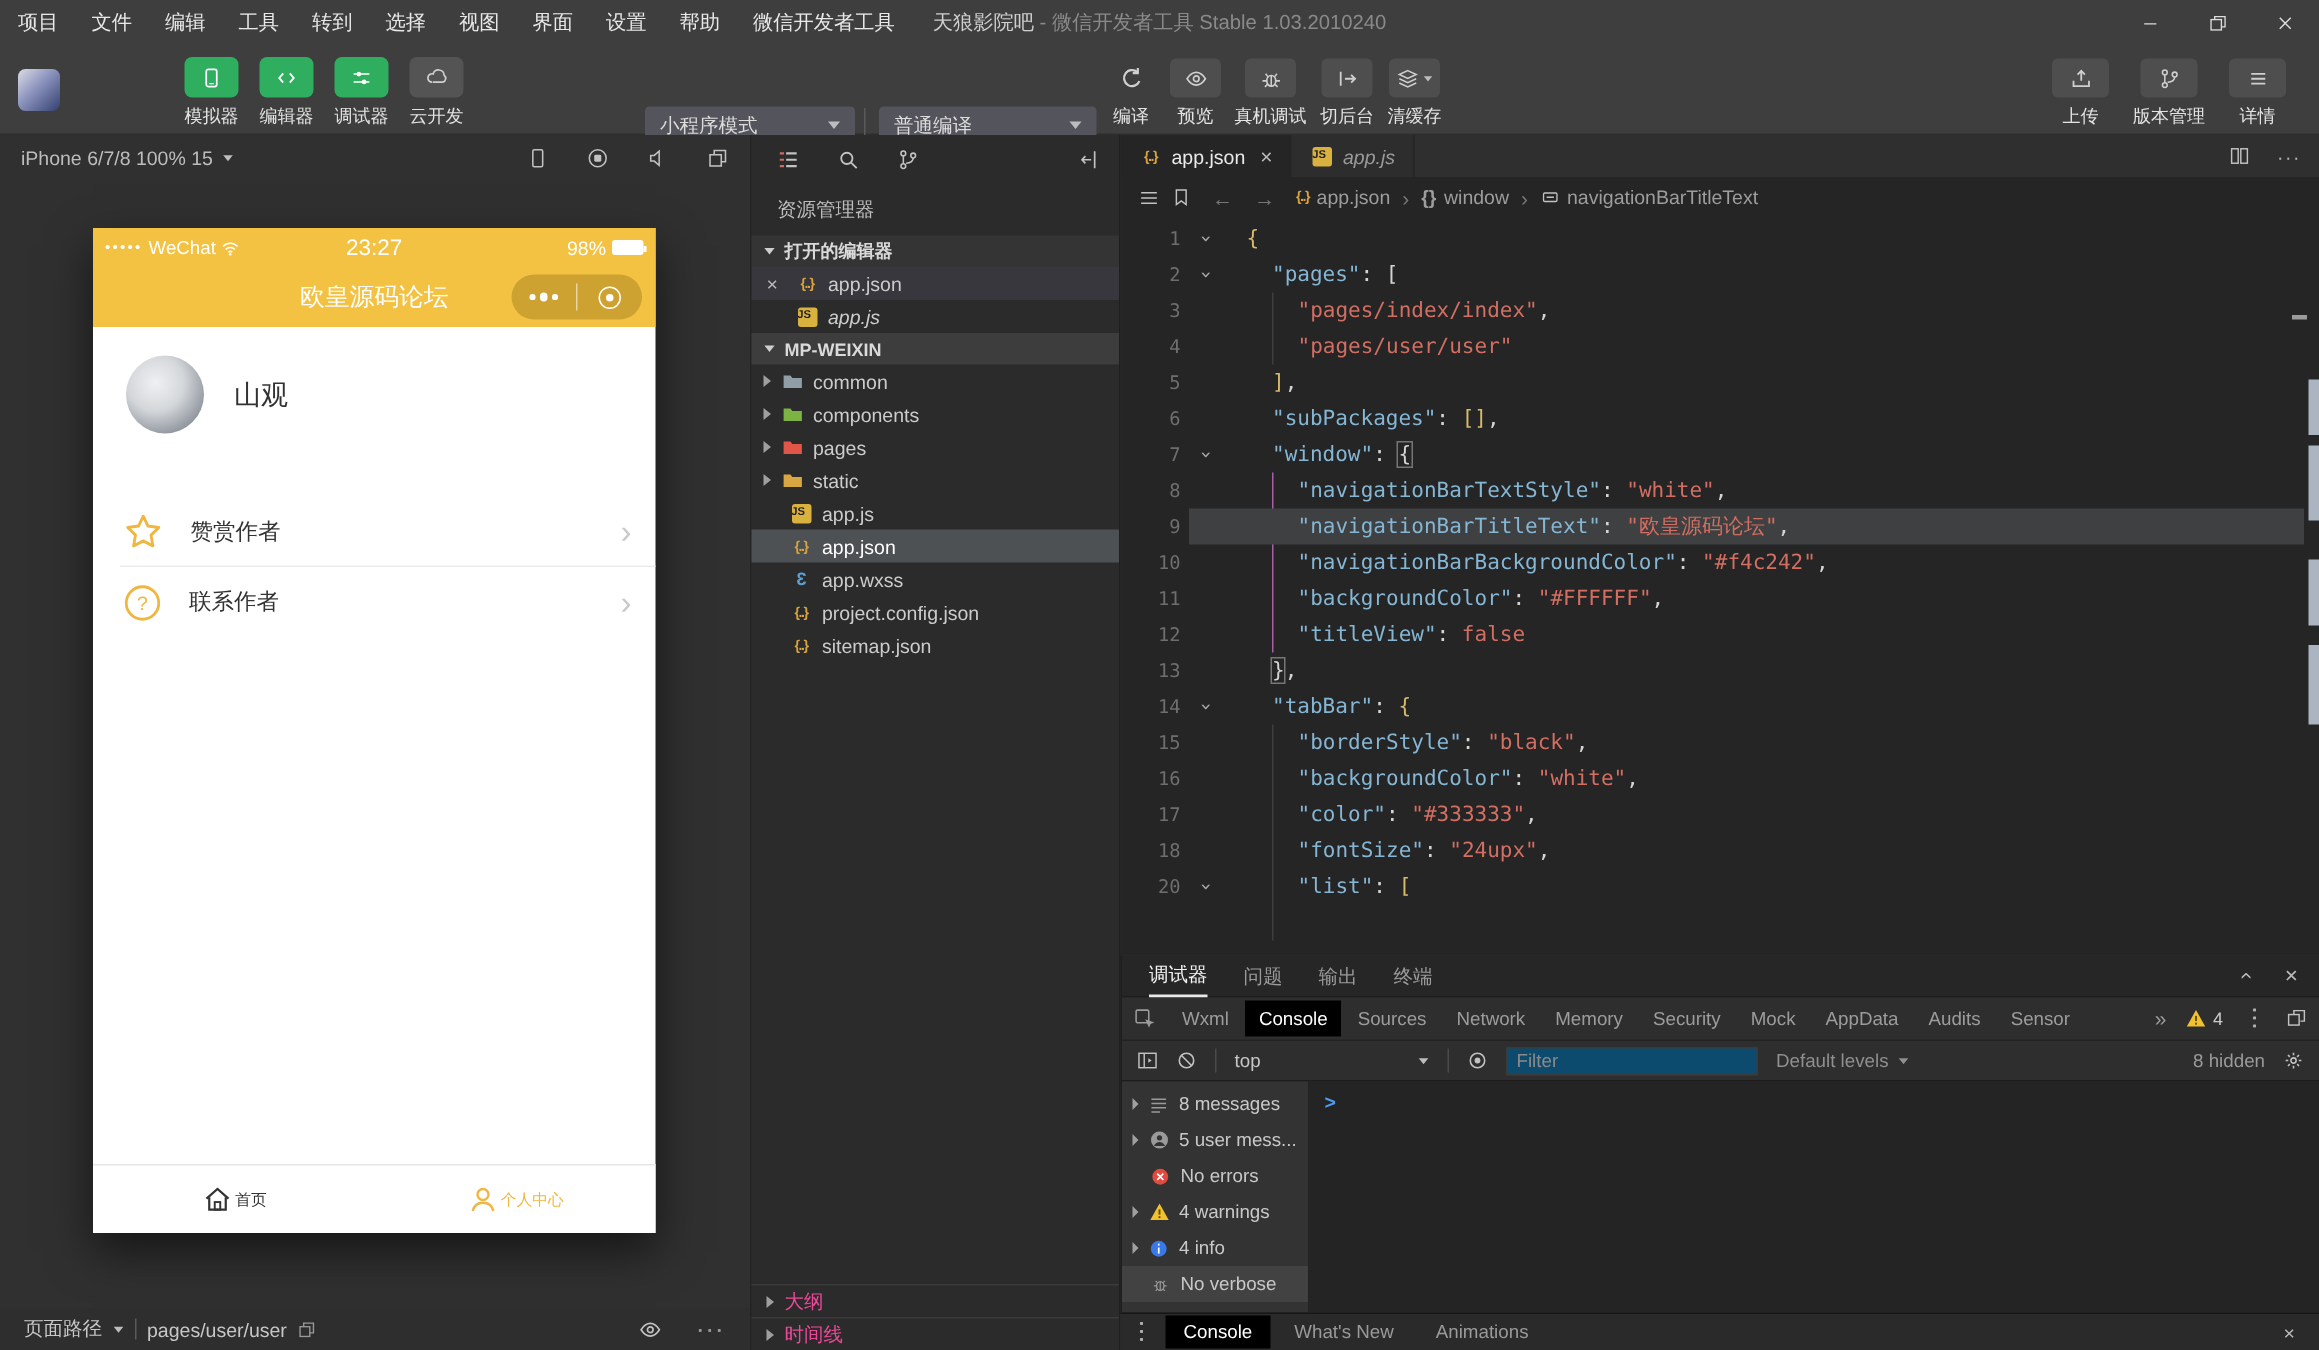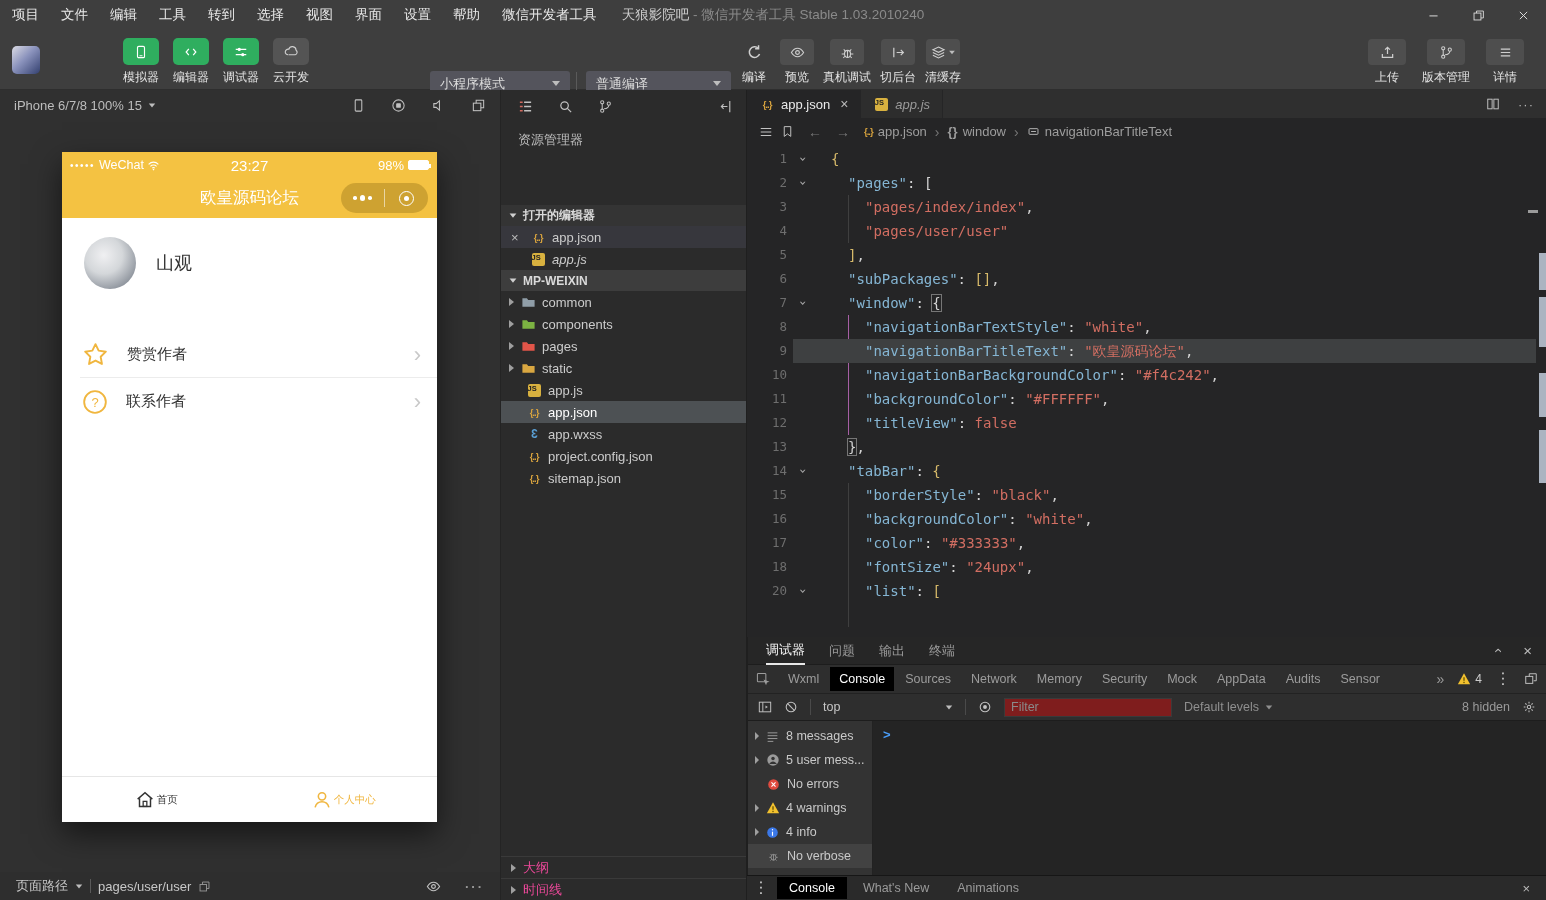--- a/index.html
+++ b/index.html
@@ -93,21 +93,21 @@
   .pb-icons { margin-left:auto; display:flex; gap:24px; color:#9a9a9a; align-items:center; }
 
   
   .explorer { position:absolute; left:500px; top:90px; width:247px; height:810px; background:#2b2b2b;
     border-left:1px solid #242424; border-right:1px solid #1f1f1f; }
   .ex-tb { height:32px; display:flex; align-items:center; gap:25px; padding-left:17px; color:#bdbdbd; position:relative; }
   .ex-tb .right { position:absolute; right:12px; }
   .ex-title { padding:9px 0 8px 17px; font-size:13px; color:#bdbdbd; }
   .ex-sec { height:21px; display:flex; align-items:center; gap:6px; padding-left:8px; font-size:12px;
     font-weight:bold; color:#dadada; }
-  .ex-sec.oe { background:#343434;margin-top:48px; }
+  .ex-sec.oe { background:#343434; }
   .ex-sec.proj { background:#3d3d3d; }
   .ex-sec .tri-d { border-top-color:#cfcfcf; transform:scale(.85); }
   .ex-row { height:22px; display:flex; align-items:center; font-size:13px; color:#cccccc; gap:6px; padding-left:8px; }
   .ex-row.oe-row { padding-left:10px; }
   .ex-row.act { background:#37373d; }
   .ex-row.sel { background:#4d5154; color:#fff; }
   .oe-close { width:13px; color:#bbb; font-size:13px; line-height:1; }
   .oe-sp { width:13px; }
   .tree-sp { width:11px; }
   .fi { width:16px; display:inline-flex; justify-content:center; align-items:center; flex:none; }
@@ -155,21 +155,21 @@
   .vtab { color:#9c9c9c; font-size:12.5px; padding:5px 9px; }
   .vtab.act { background:#000; color:#fff; }
   .insp { margin-right:6px; color:#9c9c9c; }
   .row2-right { position:absolute; right:8px; display:flex; align-items:center; gap:13px; color:#b5b5b5; }
   .warnbadge { display:flex; align-items:center; gap:4px; color:#ccc; font-size:12px; }
   .vdots { display:inline-block; transform:rotate(90deg); letter-spacing:1px; color:#b5b5b5; font-weight:bold; }
   .dbg-row3 { height:27px; background:#2e2e2e; display:flex; align-items:center; gap:12px; padding:0 10px; border-bottom:1px solid #1d1d1d; position:relative; }
   .dd2 { display:flex; align-items:center; gap:8px; color:#c7c7c7; font-size:12.5px; width:130px; }
   .dd2 .tri-d { margin-left:auto; }
   .r3-div { width:1px; height:16px; background:#4a4a4a; }
-  .filter-input { width:168px; height:19px; background:#7f1d1d; border:1px solid #3a3a3a; color:#ccc;
+  .filter-input { width:168px; height:19px; background:#0c4a6e; border:1px solid #3a3a3a; color:#ccc;
     font-size:12.5px; padding:0 6px; outline:none; font-family:"Liberation Sans",sans-serif; }
   .filter-input::placeholder { color:#8a8a8a; }
   .lvl { color:#8f8f8f; font-size:12.5px; display:flex; gap:6px; align-items:center; }
   .lvl .tri-d { border-top-color:#8f8f8f; transform:scale(.8); }
   .r3-right { position:absolute; right:10px; display:flex; align-items:center; gap:12px; color:#9a9a9a; font-size:12.5px; }
   .dbg-body { position:absolute; left:0; top:84px; right:0; bottom:0; display:flex; }
   .csbar { width:125px; background:#333333; border-right:1px solid #222; padding-top:3px; }
   .csrow { height:24px; display:flex; align-items:center; gap:6px; padding-left:7px; font-size:12.5px; color:#c9c9c9; }
   .csrow.sel { background:#424242; }
   .csp { width:5px; }

